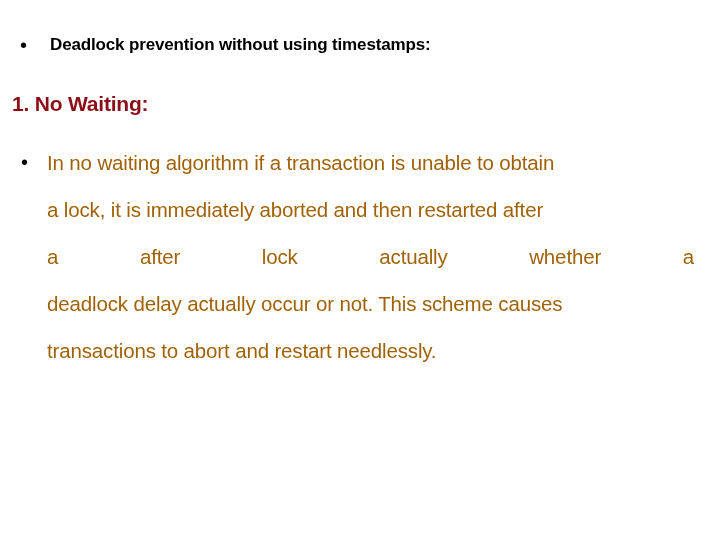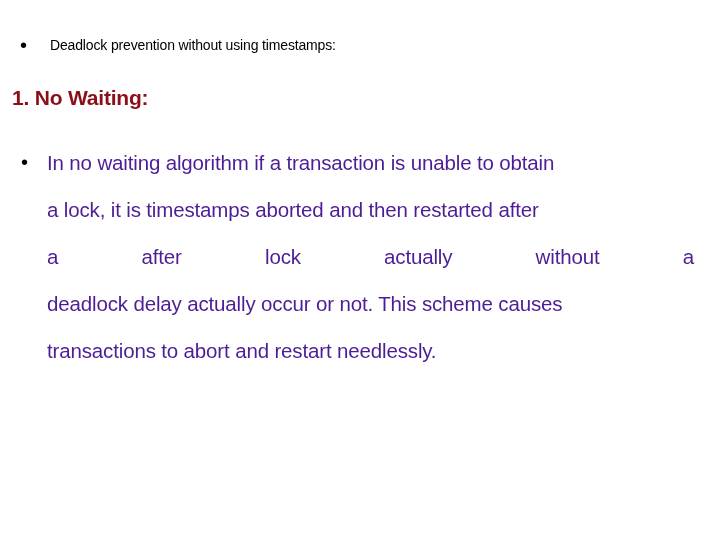--- a/index.html
+++ b/index.html
@@ -32,32 +32,33 @@
   .lead-bullet .bullet-dot {
     flex: 0 0 auto;
     width: 30px;
     font-size: 20px;
     line-height: 26px;
     color: #000000;
     text-align: left;
   }
   .lead-bullet .bullet-text {
     flex: 1 1 auto;
-    font-size: 14px;
+    font-size: 17px;
     line-height: 26px;
     color: #000000;
     letter-spacing: -0.15px;
     white-space: nowrap;
+    font-weight: bold;
   }
 
   
   .section-heading {
     position: absolute;
     left: 12px;
-    top: 85px;
+    top: 91px;
     font-size: 21px;
     line-height: 26px;
     font-weight: bold;
     color: #8C0F17;
     letter-spacing: -0.2px;
     white-space: nowrap;
     text-align: right;
   }
 
   
@@ -74,21 +75,21 @@
     font-size: 20px;
     line-height: 47px;
     color: #000000;
   }
   .body-lines {
     margin-left: 27px;
   }
   .body-line {
     font-size: 20.5px;
     line-height: 47px;
-    color: #4c1d95;
+    color: #a16207;
     letter-spacing: -0.15px;
     white-space: nowrap;
     height: 47px;
   }
   .body-line.justified {
     display: flex;
     justify-content: space-between;
     width: 647px;
   }
   .body-line.justified .w {
@@ -107,27 +108,27 @@
     <span class="bullet-dot">•</span>
     <span class="bullet-text">Deadlock prevention without using timestamps:</span>
   </div>
 
   <div class="section-heading">1. No Waiting:</div>
 
   <div class="body-block">
     <span class="body-bullet-marker">•</span>
     <div class="body-lines">
       <div class="body-line plain">In no waiting algorithm if a transaction is unable to obtain</div>
-      <div class="body-line plain">a lock, it is timestamps aborted and then restarted after</div>
+      <div class="body-line plain">a lock, it is immediately aborted and then restarted after</div>
       <div class="body-line justified">
         <span class="w">a</span>
         <span class="w">after</span>
         <span class="w">lock</span>
         <span class="w">actually</span>
-        <span class="w">without</span>
+        <span class="w">whether</span>
         <span class="w">a</span>
       </div>
       <div class="body-line plain">deadlock delay actually occur or not. This scheme causes</div>
       <div class="body-line plain">transactions to abort and restart needlessly.</div>
     </div>
   </div>
 
 </div>
 
 </body></html>

